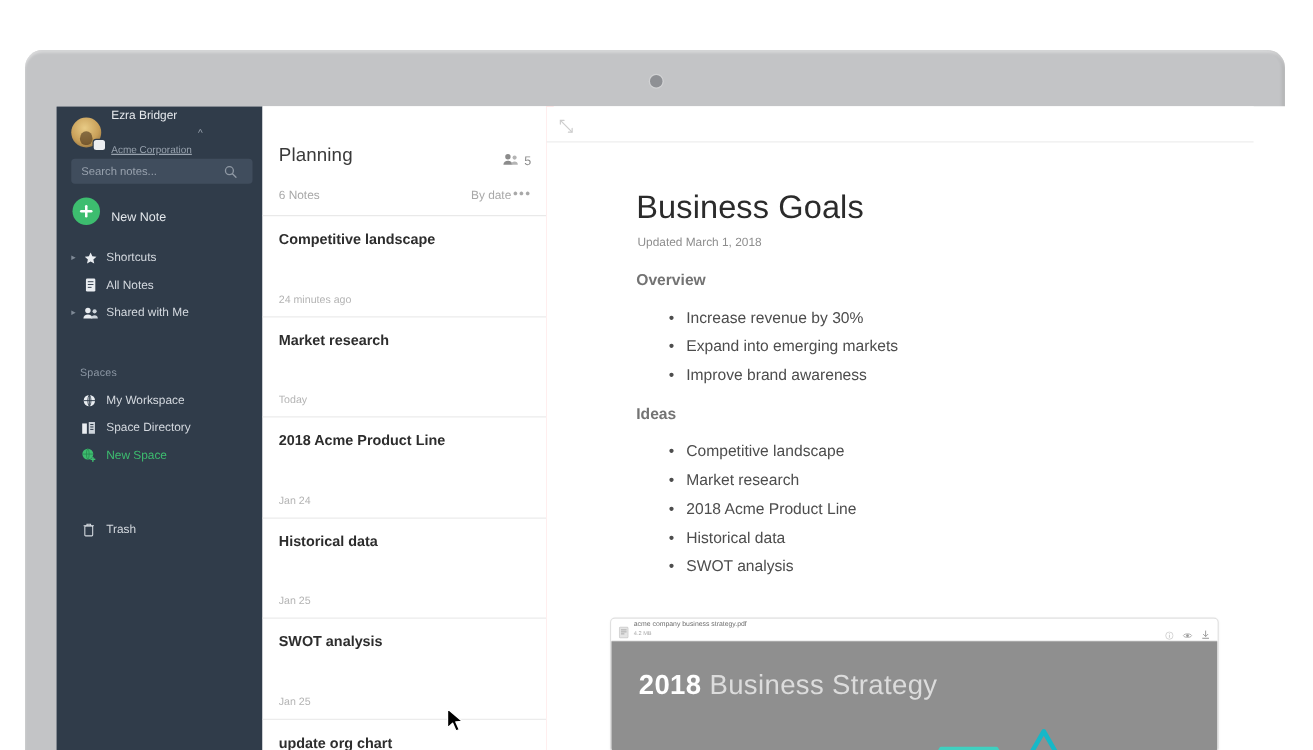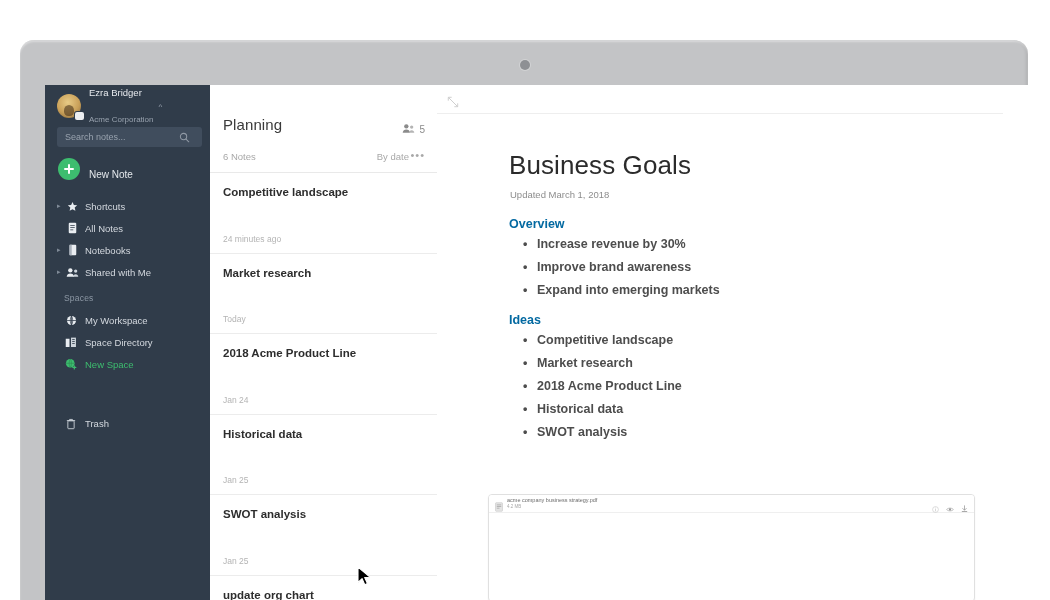--- a/index.html
+++ b/index.html
@@ -46,21 +46,21 @@
   .avatar:after{
     content:"";position:absolute;left:7px;top:11px;width:10px;height:11px;border-radius:50% 50% 42% 42%;
     background:rgba(60,40,20,.55);
   }
   .avatar-badge{
     position:absolute;right:-3px;bottom:-2px;width:9px;height:8px;border-radius:2px;
     background:#eceef1;box-shadow:0 0 0 1px #303c4a;
   }
   .user-text{margin-left:8px;line-height:1.15;}
   .user-name{font-size:9.5px;color:#e7eaee;}
-  .user-org{font-size:8px;color:#98a2ae;margin-top:16px;}
+  .user-org{font-size:8px;color:#98a2ae;margin-top:16px;text-decoration:underline;}
   .caret-up{margin-left:5px;font-size:8px;color:#9aa4b0;}
 
   .search-box{
     position:absolute;left:12px;top:42px;width:145px;height:20px;
     background:#404d5d;border-radius:3px;display:flex;align-items:center;cursor:text;
   }
   .search-box input{
     border:0;background:transparent;outline:none;color:#e3e7eb;font-size:9px;
     font-family:inherit;padding:0 0 0 8px;width:112px;
   }
@@ -126,23 +126,23 @@
     position:absolute;left:392px;top:0;width:566px;height:515px;background:#fff;overflow:hidden;
   }
   .np-toolbar{
     position:absolute;left:0;top:0;width:566px;height:28px;border-bottom:1px solid #eeeeee;
   }
   .np-expand{position:absolute;left:10px;top:9px;width:12px;height:12px;cursor:pointer;opacity:.5;}
   .np-title{position:absolute;left:72px;top:65px;font-size:26px;color:#2b2b2b;letter-spacing:.1px;}
   .np-updated{position:absolute;left:73px;top:104px;font-size:9.5px;color:#8d8d8d;}
 
   .np-body{position:absolute;left:72px;top:132px;width:470px;}
-  .np-h{font-size:12.5px;font-weight:bold;color:#0369a1;margin:0 0 2px 0;}
+  .np-h{font-size:12.5px;font-weight:bold;color:#737373;margin:0 0 2px 0;}
   .np-h.second{margin-top:11px;}
-  .np-ul{list-style:none;margin:0;padding:0;font-weight:bold;}
+  .np-ul{list-style:none;margin:12px;padding:0;}
   .np-li{font-size:12.5px;color:#4d4d4d;line-height:23px;padding-left:28px;position:relative;white-space:nowrap;}
   .np-li:before{content:"•";position:absolute;left:14px;color:#4d4d4d;}
 
   
   .attach{
     position:absolute;left:488px;top:494px;width:485px;height:106px;background:#fff;
     border:1px solid #e0e0e0;border-radius:4px;overflow:hidden;
     box-shadow:0 1px 2px rgba(0,0,0,.05);
   }
   .attach-bar{position:relative;height:17px;background:#fff;border-bottom:1px solid #efefef;}
@@ -214,30 +214,20 @@
           <span class="nav-arrow empty">▸</span>
           <span class="nav-ico">
             <svg width="11" height="12" viewBox="0 0 14 16">
                 <rect x="2" y="1" width="10" height="14" rx="1.4" fill="#e9edf1"></rect>
                 <rect x="4" y="4" width="6" height="1" fill="#303c4a"></rect>
                 <rect x="4" y="7" width="6" height="1" fill="#303c4a"></rect>
                 <rect x="4" y="10" width="4" height="1" fill="#303c4a"></rect>
               </svg>
           </span>
           <span class="nav-label">All Notes</span>
-        </div>
-        <div class="nav-item">
-          <span class="nav-arrow">▸</span>
-          <span class="nav-ico">
-            <svg width="11" height="12" viewBox="0 0 14 16">
-                <rect x="3" y="1" width="9" height="14" rx="1.2" fill="#e9edf1"></rect>
-                <rect x="3" y="1" width="3" height="14" fill="#aab2bc"></rect>
-              </svg>
-          </span>
-          <span class="nav-label">Notebooks</span>
         </div>
         <div class="nav-item">
           <span class="nav-arrow">▸</span>
           <span class="nav-ico">
             <svg width="13" height="11" viewBox="0 0 18 14">
                 <circle cx="6" cy="4" r="3" fill="#e9edf1"></circle>
                 <path d="M1 13c0-3 2.3-4.6 5-4.6S11 10 11 13z" fill="#e9edf1"></path>
                 <circle cx="13.4" cy="5" r="2.3" fill="#cdd4db"></circle>
                 <path d="M9.6 13c0-2.3 1.8-3.6 3.8-3.6S17 10.7 17 13z" fill="#cdd4db"></path>
               </svg>
@@ -352,22 +342,22 @@
         </span>
       </div>
 
       <div class="np-title">Business Goals</div>
       <div class="np-updated">Updated March 1, 2018</div>
 
       <div class="np-body">
         <div class="np-h">Overview</div>
         <ul class="np-ul">
           <li class="np-li">Increase revenue by 30%</li>
+          <li class="np-li">Expand into emerging markets</li>
           <li class="np-li">Improve brand awareness</li>
-          <li class="np-li">Expand into emerging markets</li>
         </ul>
         <div class="np-h second">Ideas</div>
         <ul class="np-ul">
           <li class="np-li">Competitive landscape</li>
           <li class="np-li">Market research</li>
           <li class="np-li">2018 Acme Product Line</li>
           <li class="np-li">Historical data</li>
           <li class="np-li">SWOT analysis</li>
         </ul>
       </div>
@@ -400,20 +390,30 @@
               </svg>
           </span>
           <span>
             <svg width="7" height="8" viewBox="0 0 12 13">
                 <path d="M6 1v7M3 5.6 6 8.6 9 5.6" fill="none" stroke="#8f8f8f" stroke-width="1.2" stroke-linecap="round" stroke-linejoin="round"></path>
                 <rect x="1.4" y="10.3" width="9.2" height="1.3" fill="#8f8f8f"></rect>
               </svg>
           </span>
         </span>
       </div>
+      <div class="attach-preview">
+        <div class="ap-title"><b>2018</b><span> Business Strategy</span></div>
+        <span class="ap-art">
+          <svg width="230" height="50" viewBox="0 0 230 50">
+            <path d="M2 48 L14 26 L58 26 L70 48" fill="none" stroke="#3fd0c0" stroke-width="3.4" stroke-linejoin="round"></path>
+            <path d="M74 50 L96 12 L118 50" fill="none" stroke="#16b8c8" stroke-width="3.6" stroke-linejoin="round"></path>
+            <circle cx="152" cy="46" r="5" fill="none" stroke="#3fd0c0" stroke-width="3"></circle>
+          </svg>
+        </span>
+      </div>
     </div>
 
   </div>
 
   <span class="cursor">
     <svg width="16" height="22" viewBox="0 0 16 22">
         <path d="M1 1 L1 16.4 L5.1 12.6 L7.8 18.8 L10.4 17.6 L7.7 11.6 L13 11.2 Z" fill="#000" stroke="#fff" stroke-width="1.1" stroke-linejoin="round"></path>
       </svg>
   </span>
 

